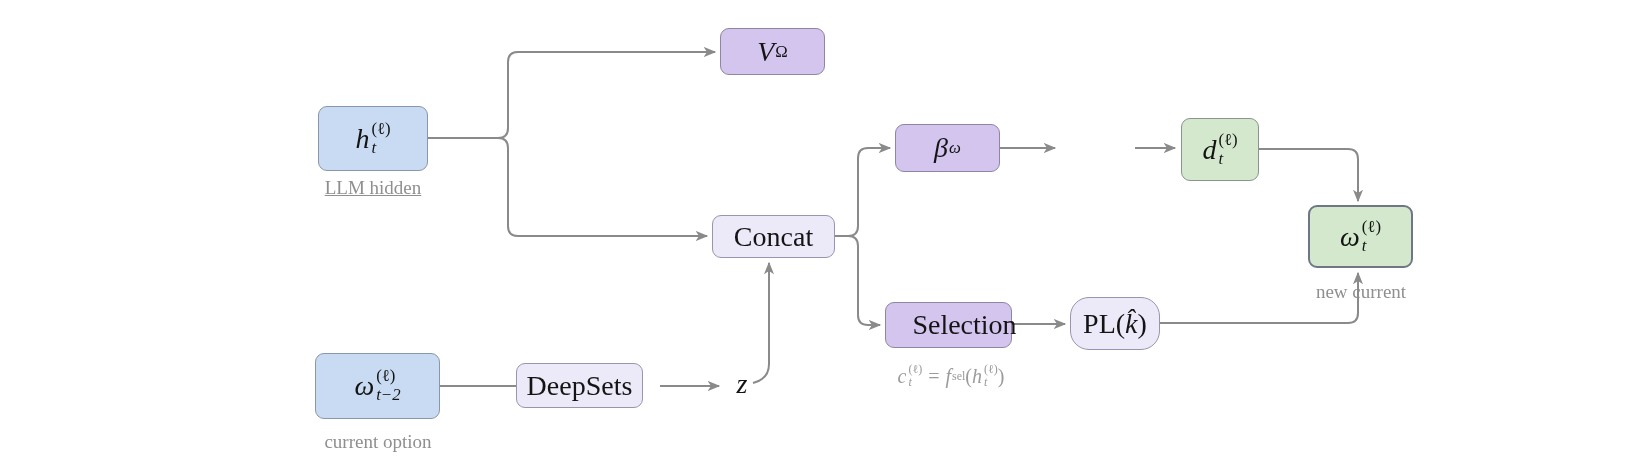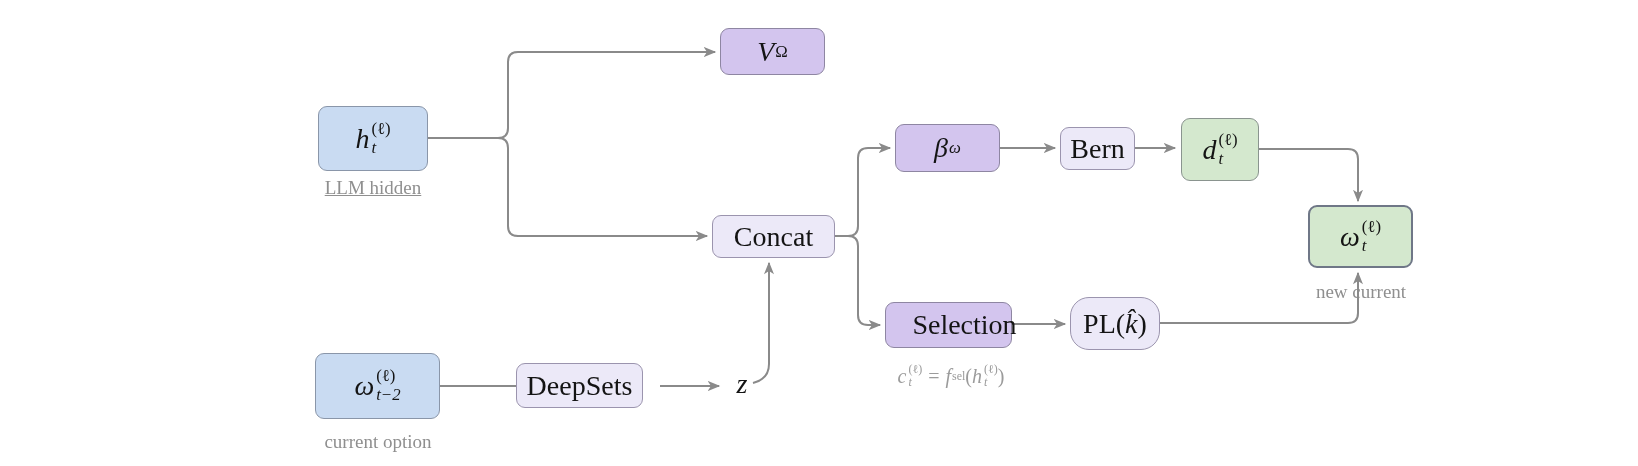--- a/index.html
+++ b/index.html
@@ -144,23 +144,20 @@
     <span class="plain">Concat</span>
   </div>
 
   <div class="box purple" style="left:895px; top:124px; width:105px; height:48px;">
     <span class="math">
         <span class="mathvar">β</span>
         <span class="subonly mathvar">ω</span>
       </span>
   </div>
 
-  <div class="box lavender" style="left:1060px; top:127px; width:75px; height:43px;">
-    <span class="plain">Bern</span>
-  </div>
 
   <div class="box green" style="left:1181px; top:118px; width:78px; height:63px;">
     <span class="math">
         <span class="mathvar">d</span>
         <span class="ss">
           <span class="sup">(ℓ)</span>
           <span class="sub">t</span>
         </span>
       </span>
   </div>

